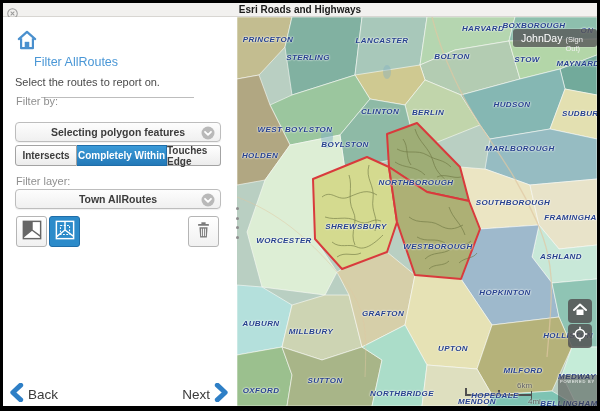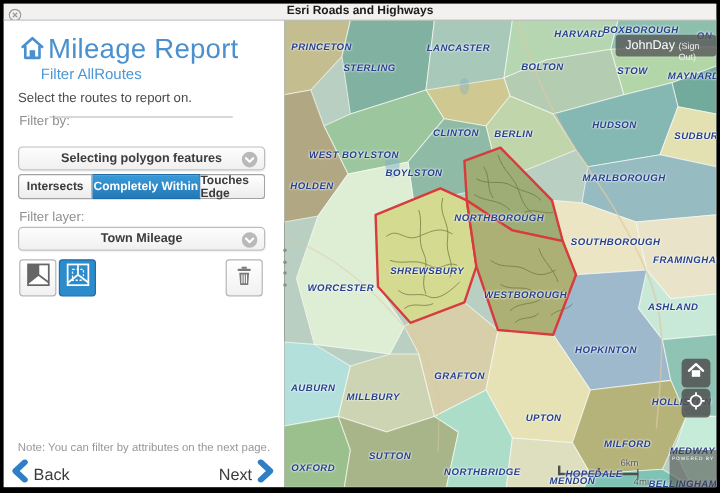--- a/index.html
+++ b/index.html
@@ -107,21 +107,20 @@
 
     <div class="panel">
       <div class="panel-header">
         <span class="house-icon">
           <svg width="20" height="22" viewBox="0 0 22 24">
             <path d="M2,11 L11,3 L20,11" fill="none" stroke="#4A90CE" stroke-width="2.4" stroke-linecap="round" stroke-linejoin="round"></path>
             <path d="M4.5,10 L4.5,21 L17.5,21 L17.5,10" fill="none" stroke="#4A90CE" stroke-width="2.4" stroke-linejoin="round"></path>
             <rect x="8.5" y="14" width="5" height="7" fill="#4A90CE"></rect>
           </svg>
         </span>
-        <span class="panel-title">Mileage Report</span>
       </div>
       <div class="panel-subtitle">Filter AllRoutes</div>
       <div class="instruction">Select the routes to report on.</div>
       <div class="divider"></div>
 
       <div class="field-label lbl-filter-by">Filter by:</div>
       <div class="dropdown dd1">
         <span>Selecting polygon features</span>
         <span class="dd-chevron">
           <svg width="14" height="14" viewBox="0 0 14 14">
@@ -132,21 +131,21 @@
       </div>
 
       <div class="segmented">
         <div class="seg first">Intersects</div>
         <div class="seg mid selected">Completely Within</div>
         <div class="seg last">Touches Edge</div>
       </div>
 
       <div class="field-label lbl-filter-layer">Filter layer:</div>
       <div class="dropdown dd2">
-        <span>Town Mileage</span>
+        <span>Town AllRoutes</span>
         <span class="dd-chevron">
           <svg width="14" height="14" viewBox="0 0 14 14">
               <circle cx="7" cy="7" r="6.5" fill="#b9b9b9"></circle>
               <path d="M4,5.8 L7,8.8 L10,5.8" fill="none" stroke="#fff" stroke-width="1.8" stroke-linecap="round" stroke-linejoin="round"></path>
             </svg>
         </span>
       </div>
 
       <div class="toolbtn b1">
         <span>
@@ -170,21 +169,20 @@
         <span>
           <svg width="17" height="19" viewBox="0 0 20 22">
             <path d="M7.5,3.5 L12.5,3.5" fill="none" stroke="#7a7a7a" stroke-width="2"></path>
             <rect x="3.5" y="4.5" width="13" height="2.2" rx="1" fill="#7a7a7a"></rect>
             <path d="M5.2,8.3 L14.8,8.3 L13.9,20.5 L6.1,20.5 Z" fill="#7a7a7a"></path>
             <path d="M7.8,10 L7.8,18.8 M10,10 L10,18.8 M12.2,10 L12.2,18.8" stroke="#fff" stroke-width="1.1"></path>
           </svg>
         </span>
       </div>
 
-      <div class="note">Note: You can filter by attributes on the next page.</div>
 
       <div class="nav-back">
         <span>
           <svg width="15" height="19" viewBox="0 0 14 18">
               <path d="M11,2 L3.5,9 L11,16" fill="none" stroke="#2E7FC6" stroke-width="4.6" stroke-linecap="round" stroke-linejoin="round"></path>
             </svg>
         </span>
         <span class="nav-label">Back</span>
       </div>
       <div class="nav-next">

